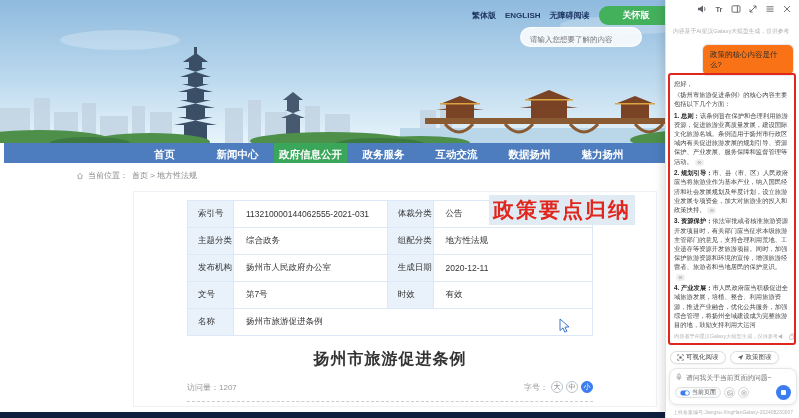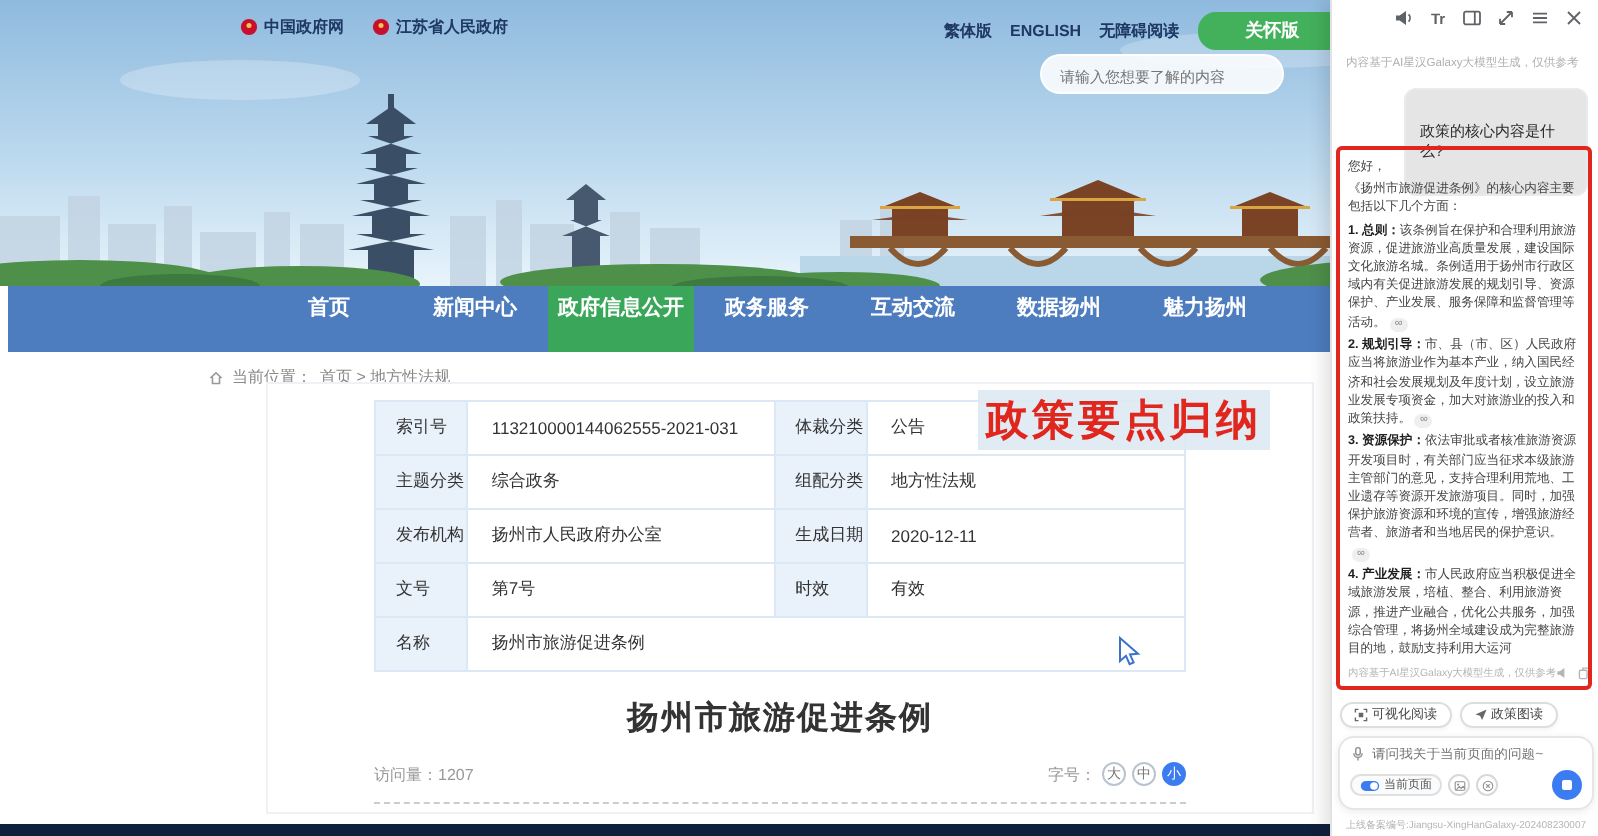--- a/index.html
+++ b/index.html
@@ -27,22 +27,22 @@
                       font-size:7.5px; color:#8a949e; padding-left:9px; font-family:inherit; }
 
   
   .nav { position:absolute; left:4px; top:143px; width:799px; height:34px;
          background:var(--nav-blue,#4d7dbf); display:flex; padding-left:124px; }
   .nav-item { width:73px; text-align:center; line-height:22px; font-size:10.5px; font-weight:bold;
               color:#fff; cursor:pointer; white-space:nowrap; }
   .nav-item.active { background:var(--nav-active-green,#3aa659); }
 
   
-  .breadcrumb { position:absolute; left:0; top:176px; width:799px; height:25px; background:#fff;
-                display:flex; align-items:center; padding-left:104px; gap:4px; font-size:8px; color:#888; }
+  .breadcrumb { position:absolute; left:0; top:163px; width:799px; height:25px; background:#fff;
+                display:flex; align-items:center; padding-left:76px; gap:4px; font-size:8px; color:#888; }
 
   
   .content-card { position:absolute; left:133px; top:191px; width:524px; height:216px;
                   background:#fff; border:1px solid #eef2f7; }
   table.doc-table { position:absolute; left:187px; top:200px; width:406px; border-collapse:collapse; }
   table.doc-table td { border:1px solid #dce8f5; height:27px; font-size:8.5px; color:#333; }
   td.lbl { background:var(--table-label-bg,#e9f2fb); width:46px; padding-left:10px; color:#444; }
   td.val { padding-left:12px; }
   td.v1 { width:154px; } td.v2 { width:160px; }
   .annotation-headline { position:absolute; left:489px; top:195px; font-size:21px; font-weight:900;
@@ -59,22 +59,22 @@
   .fs-btn.active { background:var(--accent-blue,#3b7cf0); border-color:var(--accent-blue,#3b7cf0); color:#fff; }
   .footer-strip { position:absolute; left:0; top:412px; width:799px; height:6px; background:var(--footer-navy,#101f3c); }
 
   
   .panel { position:absolute; left:665px; top:0; width:134px; height:418px; background:#fff;
            border-left:1px solid #e2e2e2; box-shadow:-3px 0 8px rgba(0,0,0,.12); }
   .panel-header { position:absolute; top:4px; right:7px; display:flex; gap:7px; align-items:center; }
   .ph-icon { width:10px; height:10px; display:flex; align-items:center; justify-content:center;
              color:#5f6368; cursor:pointer; font-size:7.5px; font-weight:bold; }
   .panel-disclaimer { position:absolute; left:7px; top:27px; font-size:5.8px; color:#b0b0b0; white-space:nowrap; }
-  .user-bubble { position:absolute; top:44px; right:5px; background:#e5e5e5; border:1px solid #e7eaee;
-                 border-radius:6px; padding:16px 7px; font-size:7.5px; color:#2b2b2b; cursor:default;margin-left:36px; }
+  .user-bubble { position:absolute; top:44px; right:5px; background:#f97316; border:1px solid #e7eaee;
+                 border-radius:6px; padding:5px 7px; font-size:7.5px; color:#2b2b2b; cursor:default;margin-left:36px; }
   .answer-box { position:absolute; left:2px; top:73px; width:128px; height:272px;
                 border:2px solid var(--annotation-red,#e0261d); border-radius:3px;
                 padding:4px 4px 14px 4px; overflow:hidden; }
   .answer-text { font-size:6.3px; line-height:9.2px; color:#454545; }
   .answer-text p { margin-bottom:2px; }
   .sec-t { color:#1f1f1f; font-weight:bold; }
   .cite { display:inline-block; font-size:5.5px; color:#8a8a8a; background:#efefef; border-radius:4px;
           padding:0 2.5px; margin-left:2px; line-height:7.5px; cursor:pointer; }
   .cite:empty { display:none; }
   .answer-foot { position:absolute; left:4px; right:4px; bottom:3px; display:flex;
@@ -179,39 +179,20 @@
         <ellipse cx="330" cy="141" rx="80" ry="9"></ellipse>
           <ellipse cx="720" cy="140" rx="90" ry="11"></ellipse>
         <ellipse cx="420" cy="143" rx="50" ry="7"></ellipse>
       </g>
       <g fill="#3c7a3f">
           <ellipse cx="90" cy="143" rx="40" ry="6"></ellipse>
           <ellipse cx="380" cy="144" rx="45" ry="6"></ellipse>
         </g>
     </svg>
 
-    <div class="gov-links">
-
-        <span class="gov-link">
-          <svg width="9" height="9" viewBox="0 0 10 10">
-            <circle cx="5" cy="5" r="4.5" fill="#c8102e"></circle>
-            <circle cx="5" cy="4.2" r="1.4" fill="#f3c44c"></circle>
-          </svg>
-          <span>中国政府网</span>
-        </span>
-
-        <span class="gov-link">
-          <svg width="9" height="9" viewBox="0 0 10 10">
-            <circle cx="5" cy="5" r="4.5" fill="#c8102e"></circle>
-            <circle cx="5" cy="4.2" r="1.4" fill="#f3c44c"></circle>
-          </svg>
-          <span>江苏省人民政府</span>
-        </span>
-
-    </div>
 
     <div class="quick-links">
 
         <span class="quick-link">繁体版</span>
 
         <span class="quick-link">ENGLISH</span>
 
         <span class="quick-link">无障碍阅读</span>
 
       <button class="care-btn">关怀版</button>

